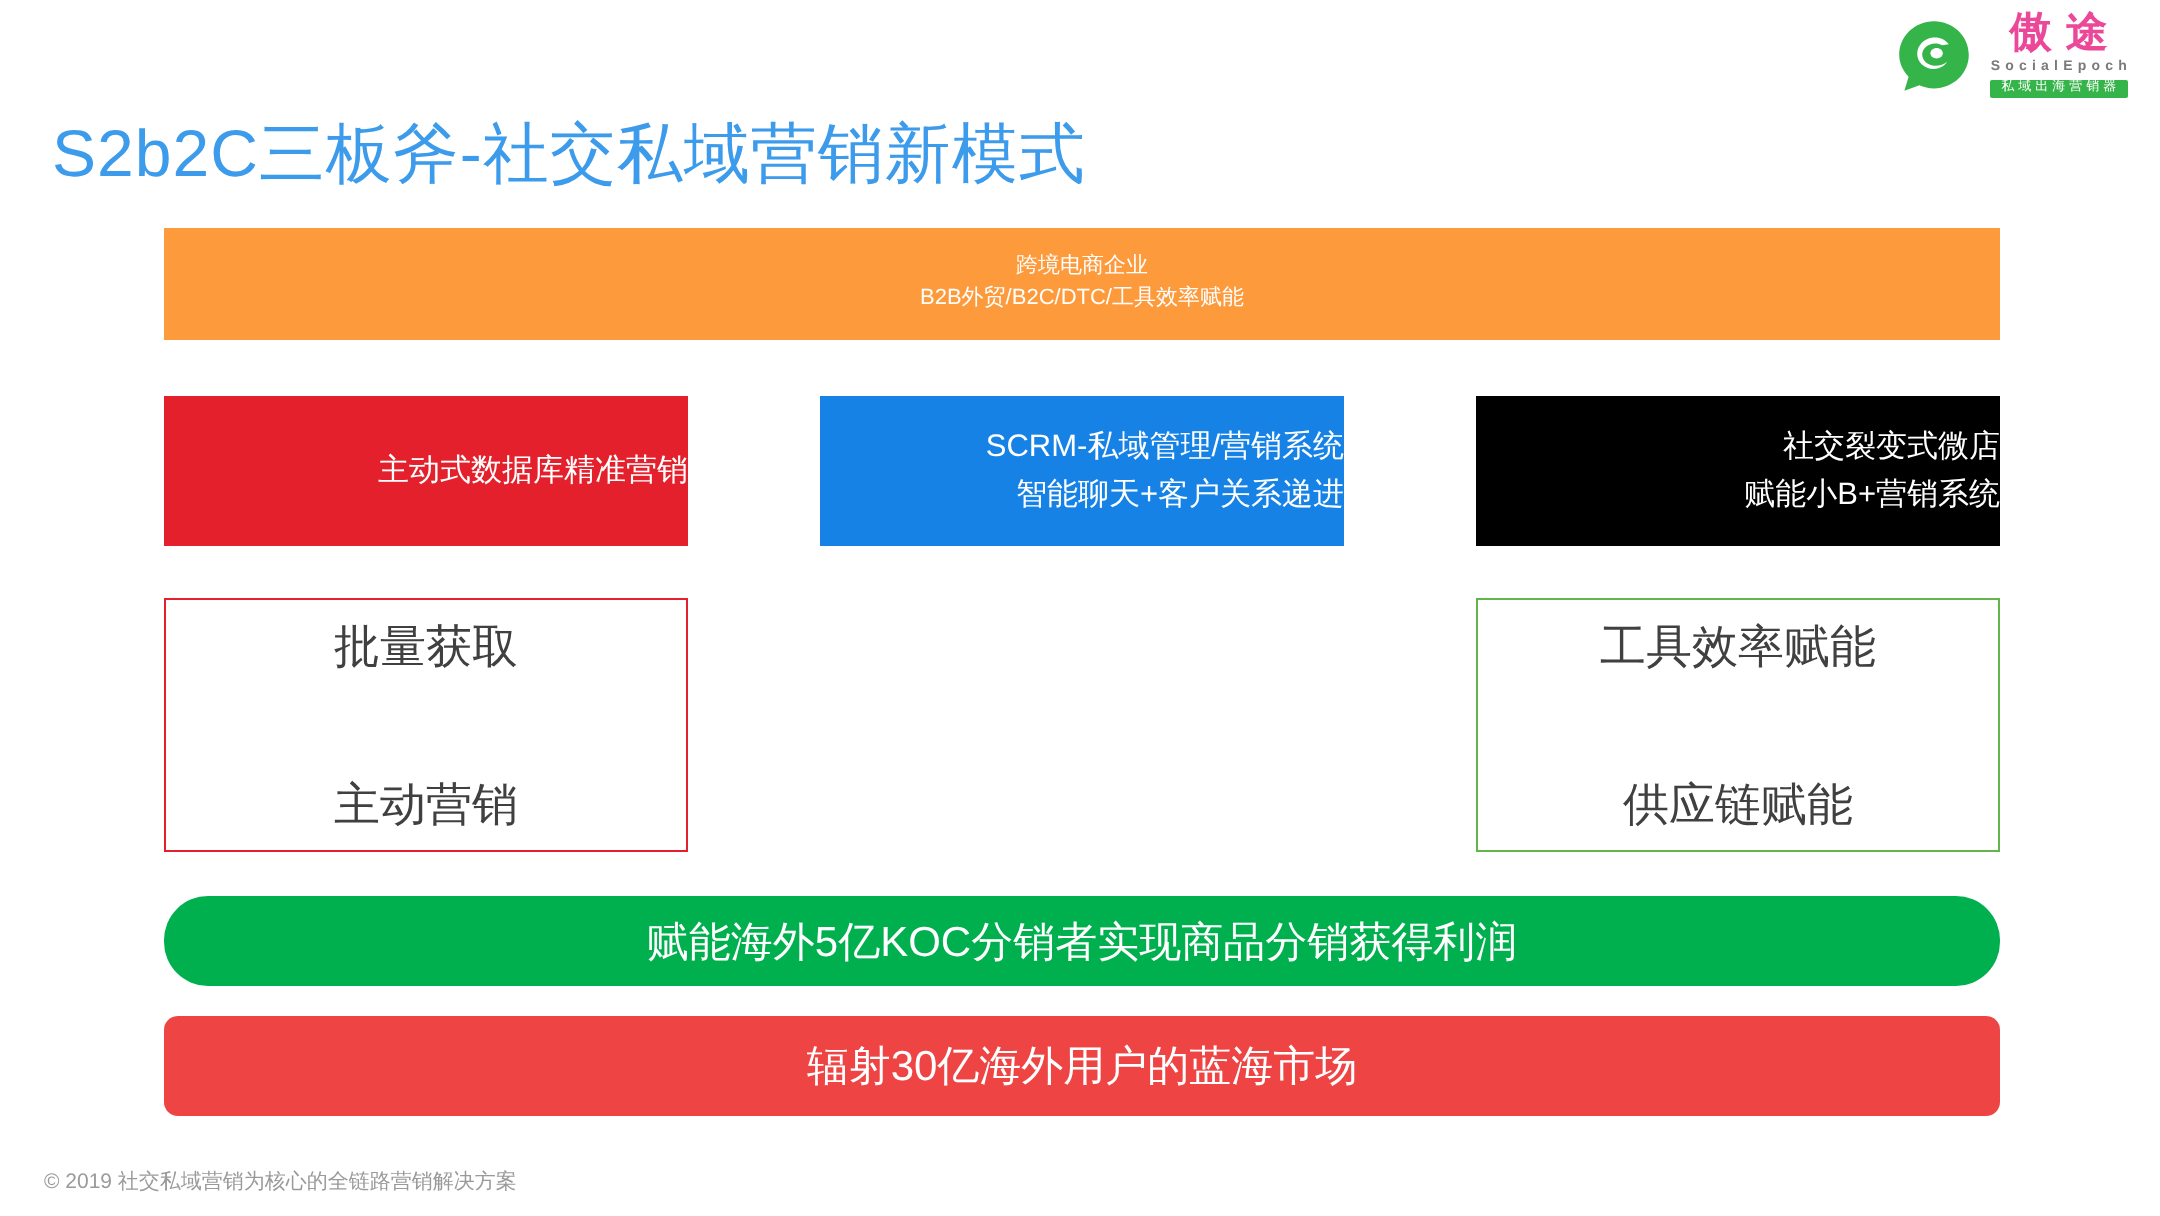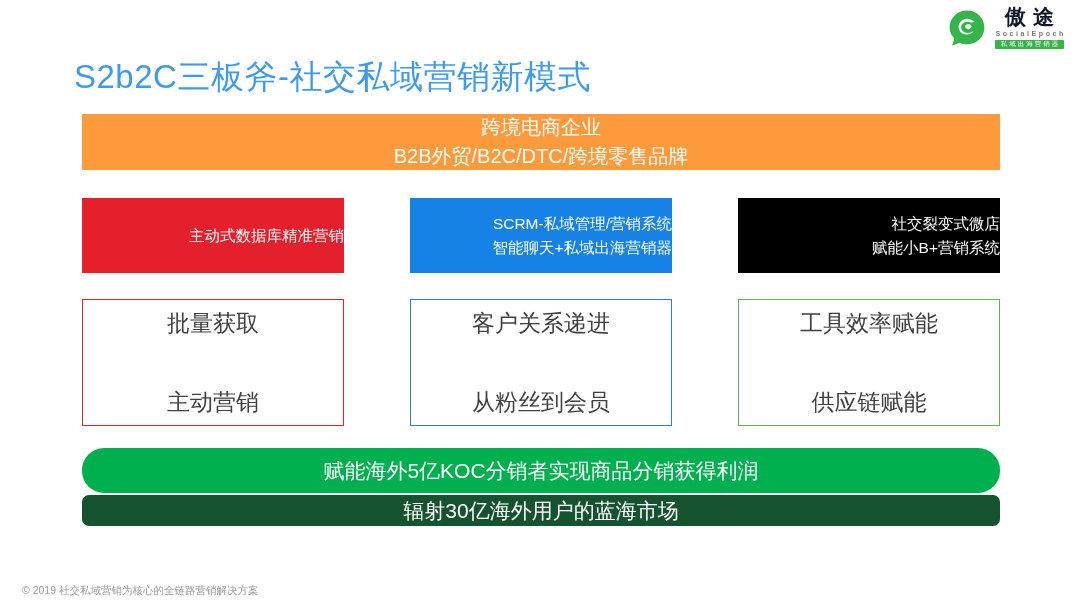--- a/index.html
+++ b/index.html
@@ -31,21 +31,21 @@
   }
   .logo-text {
     display: flex;
     flex-direction: column;
     align-items: center;
     line-height: 1;
   }
   .logo-cn {
     font-size: 21px;
     font-weight: bold;
-    color: #0f172a;
+    color: #ec4899;
     letter-spacing: 7px;
     text-indent: 7px;
   }
   .logo-en {
     font-size: 7px;
     color: #7a7a7a;
     letter-spacing: 2.6px;
     text-indent: 2.6px;
     margin-top: 3px;
     font-weight: bold;
@@ -64,41 +64,40 @@
 
   
   .page-title {
     position: absolute;
     left: 26px;
     top: 55px;
     font-size: 33px;
     color: #3d9bec;
     letter-spacing: 0.5px;
     white-space: nowrap;
-    margin-left: 48px;
   }
 
   
   .stage {
     position: absolute;
     left: 82px;
     top: 114px;
     width: 918px;
   }
 
   .banner {
     height: 56px;
     background: #fd9a3c;
     color: #ffffff;
     display: flex;
     flex-direction: column;
     align-items: center;
     justify-content: center;
     line-height: 1.45;
-    font-size: 20px;
+    font-size: 11px;
   }
 
   .row-cards {
     display: flex;
     margin-top: 28px;
     gap: 0;
   }
   .col {
     width: 262px;
     flex: 0 0 262px;
@@ -145,21 +144,21 @@
     margin-top: 22px;
     height: 45px;
     border-radius: 7px;
     display: flex;
     align-items: center;
     justify-content: center;
     color: #ffffff;
     font-size: 21px;
   }
   .bar.green { background: #00b04f; border-radius: 22px; }
-  .bar.cyan  { background: #14532d; margin-top: 2px; height: 31px; }
+  .bar.cyan  { background: #ef4444; margin-top: 15px; height: 50px; }
 
   .footer {
     position: absolute;
     left: 22px;
     top: 584px;
     font-size: 10.5px;
     color: #9a9a9a;
   }
 </style>
 </head>
@@ -179,59 +178,53 @@
     <div class="logo-slogan">私域出海营销器</div>
   </div>
 </div>
 
 <div class="page-title">S2b2C三板斧-社交私域营销新模式</div>
 
 <div class="stage">
 
   <div class="banner">
     <div>跨境电商企业</div>
-    <div>B2B外贸/B2C/DTC/跨境零售品牌</div>
+    <div>B2B外贸/B2C/DTC/工具效率赋能</div>
   </div>
 
   <div class="row-cards">
     <div class="col">
       <div class="card red">
         <div>主动式数据库精准营销</div>
       </div>
     </div>
     <div class="col spacer"></div>
     <div class="col">
       <div class="card blue">
         <div>SCRM-私域管理/营销系统</div>
-        <div>智能聊天+私域出海营销器</div>
+        <div>智能聊天+客户关系递进</div>
       </div>
     </div>
     <div class="col spacer"></div>
     <div class="col">
       <div class="card green">
         <div>社交裂变式微店</div>
         <div>赋能小B+营销系统</div>
       </div>
     </div>
   </div>
 
   <div class="row-boxes">
     <div class="col">
       <div class="obox red">
         <div>批量获取</div>
         <div>主动营销</div>
       </div>
     </div>
     <div class="col spacer"></div>
-    <div class="col">
-      <div class="obox blue">
-        <div>客户关系递进</div>
-        <div>从粉丝到会员</div>
-      </div>
-    </div>
     <div class="col spacer"></div>
     <div class="col">
       <div class="obox green">
         <div>工具效率赋能</div>
         <div>供应链赋能</div>
       </div>
     </div>
   </div>
 
   <div class="bar green">赋能海外5亿KOC分销者实现商品分销获得利润</div>

